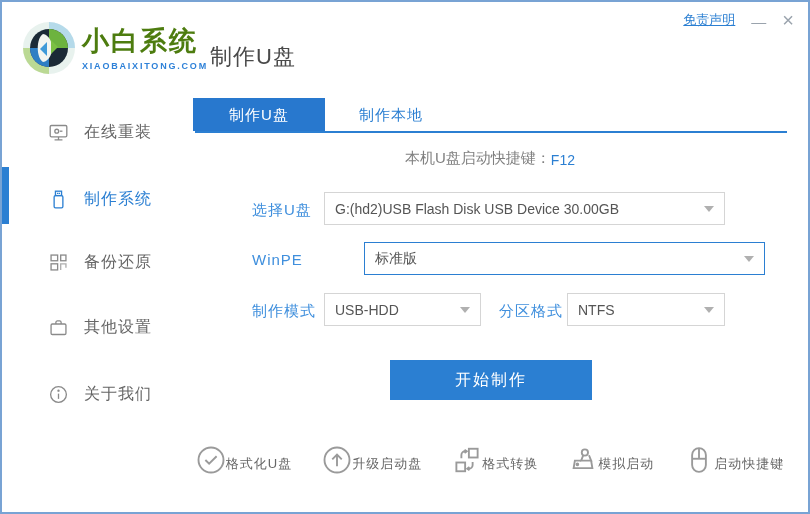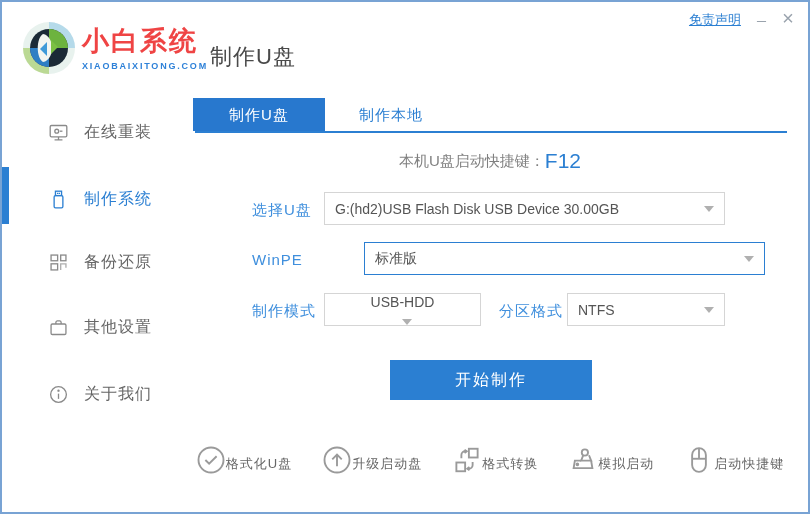--- a/index.html
+++ b/index.html
@@ -8,33 +8,33 @@
     background:#ffffff;
     width:810px; height:514px;
   }
   .window {
     position:relative; width:810px; height:514px;
     border:2px solid #78a3d4; background:#ffffff; overflow:hidden;
   }
   
   .titlebar-right {
     position:absolute; top:8px; right:14px;
-    display:flex; align-items:center; gap:16px; z-index:5;font-family:Liberation Mono, monospace;
+    display:flex; align-items:center; gap:16px; z-index:5;
   }
   .disclaimer-link {
     color:#2b7fd2; font-size:13px; text-decoration:underline; cursor:pointer;
   }
   .win-btn { color:#9aa3ad; cursor:pointer; line-height:1; }
   .minimize-btn { font-size:15px; padding-top:2px; }
   .close-btn { font-size:20px; font-weight:300; }
   
   .logo-icon { position:absolute; left:20px; top:19px; width:54px; height:54px; }
   .logo-text { position:absolute; left:80px; top:26px; }
   .logo-name {
-    color:#ef4444; font-size:27px; font-weight:bold; letter-spacing:2px; line-height:1;
+    color:#4d7c0f; font-size:27px; font-weight:bold; letter-spacing:2px; line-height:1;
   }
   .logo-site {
     color:#2e81d8; font-size:9px; letter-spacing:1.8px; margin-top:6px; font-weight:bold;
   }
   .page-title {
     position:absolute; left:208px; top:40px;
     color:#4a4a4a; font-size:22px; letter-spacing:1px;
   }
   
   .sidebar { position:absolute; left:0; top:90px; width:191px; height:422px; background:#fff; }
@@ -57,21 +57,21 @@
   }
   .tab.active { background:#2878ce; color:#ffffff; }
   .tab-underline {
     position:absolute; left:193px; top:129px; width:592px; height:2px; background:#2b7fd2;
   }
   
   .hotkey-row {
     position:absolute; left:191px; top:147px; width:594px;
     text-align:center; font-size:15px; color:#808080;
   }
-  .hotkey-value { color:#2b7fd2; font-size:21px; vertical-align:-2px; }
+  .hotkey-value { color:#2b7fd2; font-size:14px; vertical-align:-2px; }
   .field-label {
     position:absolute; color:#3f8fdd; font-size:15px; letter-spacing:1px;
   }
   .select-box {
     position:absolute; height:33px; background:#fff;
     border:1px solid #d5d5d5; display:flex; align-items:center;
     padding:0 10px; font-size:14px; color:#555; cursor:pointer;justify-content:space-between;
   }
   .select-box.focused { border:1px solid #2b7fd2; }
   .select-box .value { flex:1; overflow:hidden; white-space:nowrap; }
@@ -191,21 +191,21 @@
     <span class="caret"></span>
   </div>
 
   <div class="field-label" style="left:250px; top:249px;">WinPE</div>
   <div class="select-box focused" style="left:322px; top:240px; width:401px;margin-left:40px;">
     <span class="value">标准版</span>
     <span class="caret"></span>
   </div>
 
   <div class="field-label" style="left:250px; top:300px;">制作模式</div>
-  <div class="select-box" style="left:322px; top:291px; width:157px;flex-direction:column;">
+  <div class="select-box" style="left:322px; top:291px; width:157px;">
     <span class="value">USB-HDD</span>
     <span class="caret"></span>
   </div>
 
   <div class="field-label" style="left:497px; top:300px;">分区格式</div>
   <div class="select-box" style="left:565px; top:291px; width:158px;">
     <span class="value">NTFS</span>
     <span class="caret"></span>
   </div>
 

